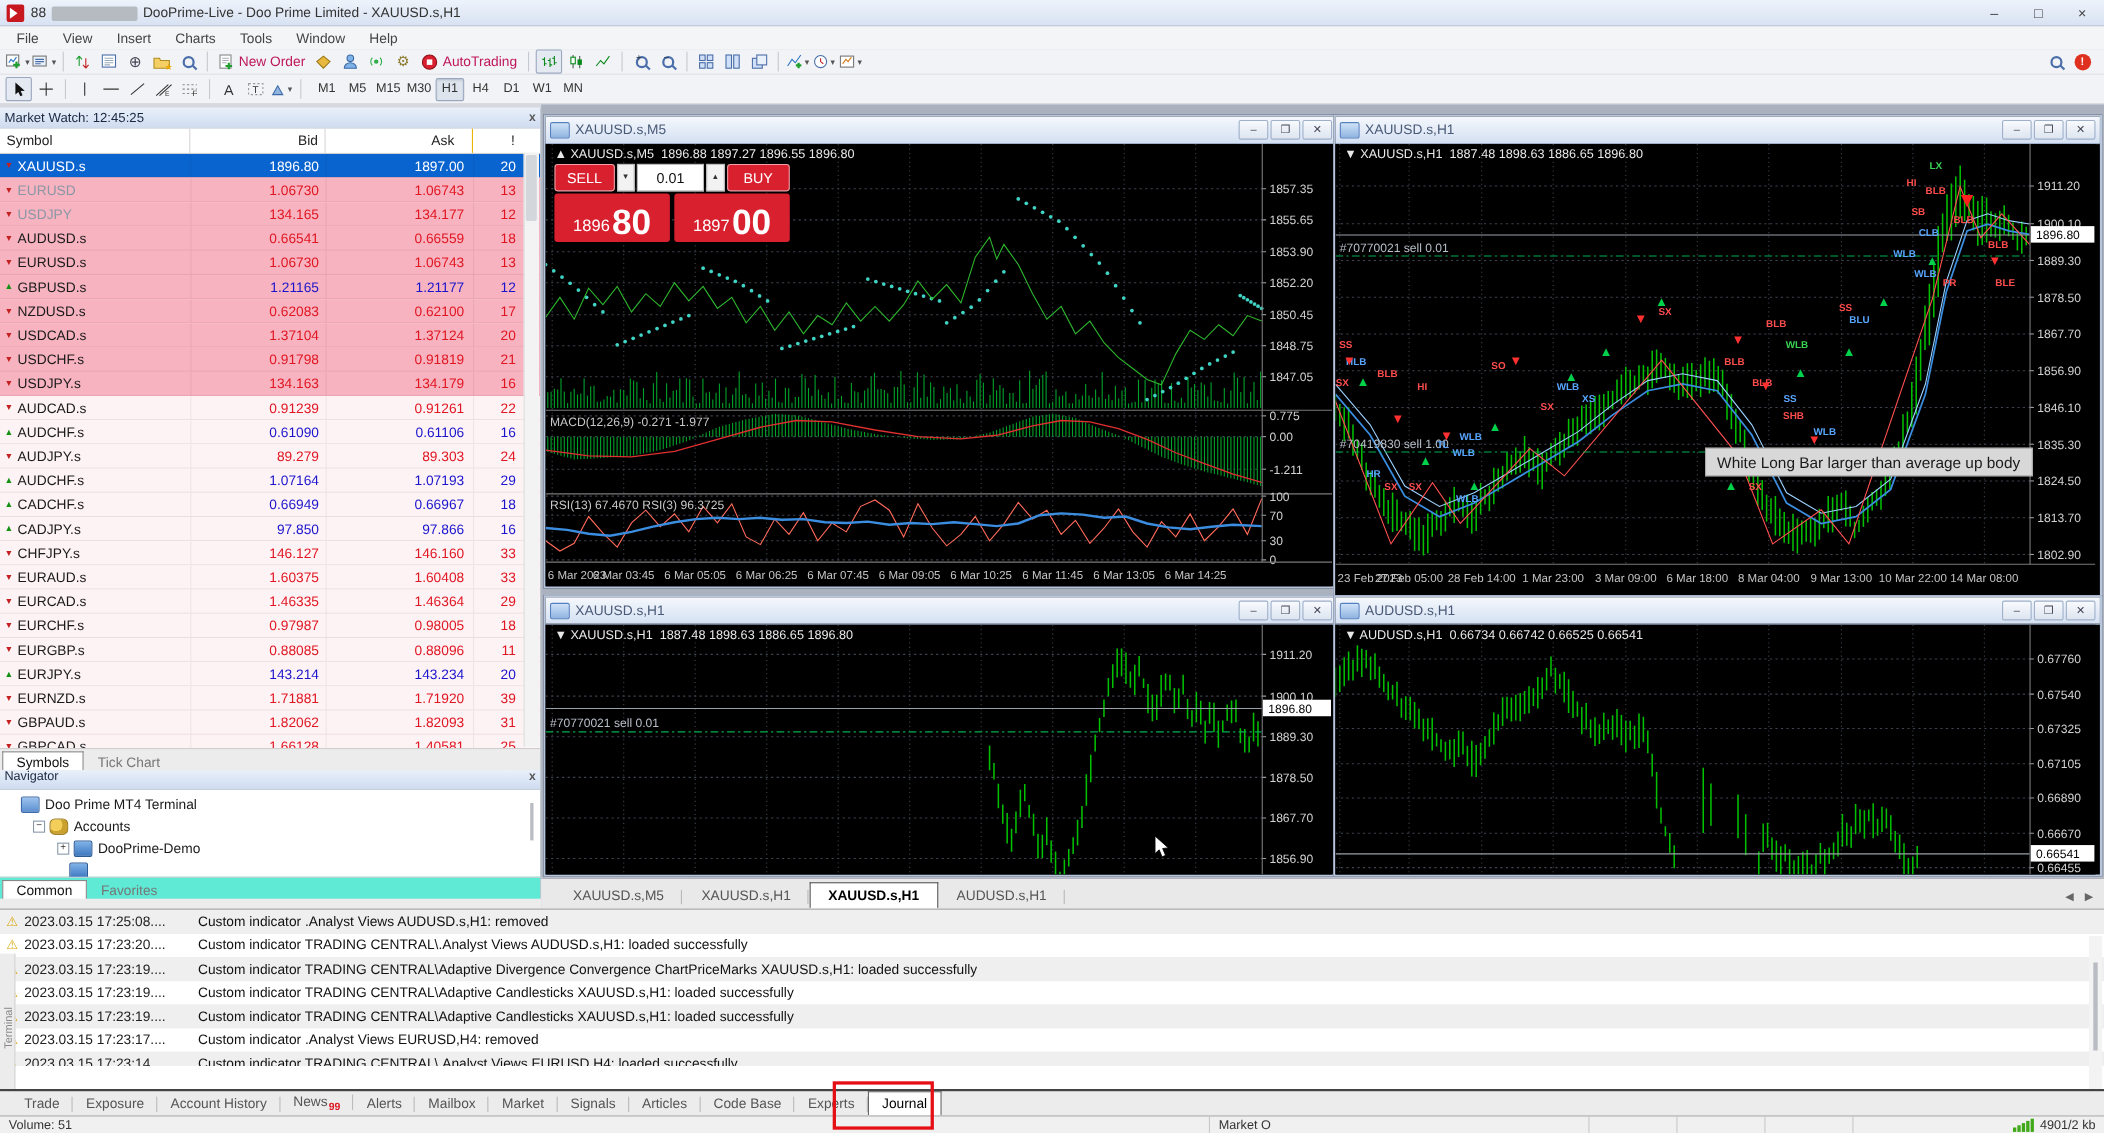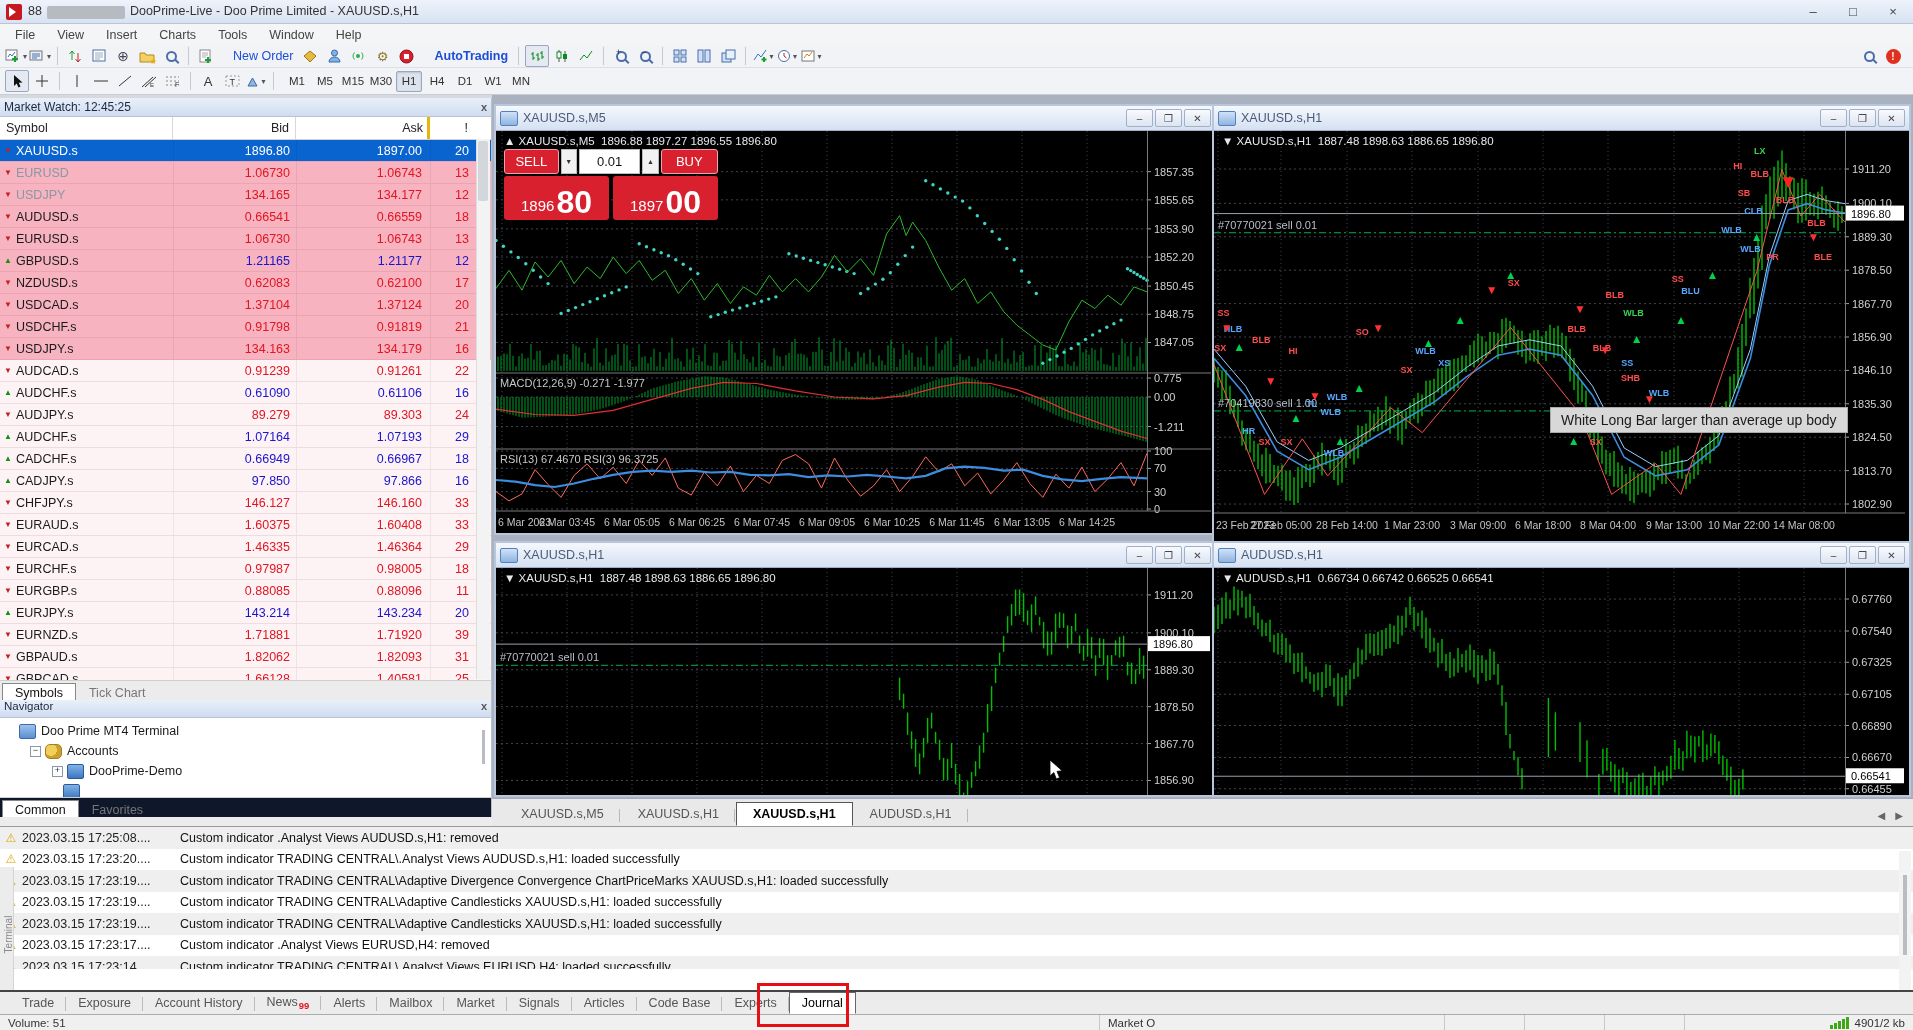--- a/index.html
+++ b/index.html
@@ -19,35 +19,35 @@
   
   #menubar{left:0;top:24px;width:1913px;height:21px;background:#f4f5f7;border-bottom:1px solid #d8dbe0;display:flex;align-items:center;padding-left:4px}
   .menuitem{padding:2px 11px;color:#444}
   
   #toolbar1{left:0;top:45px;width:1913px;height:23px;background:#f2f3f6;border-bottom:1px solid #dcdfe4;display:flex;align-items:center;padding-left:4px;box-sizing:border-box}
   #toolbar2{left:0;top:68px;width:1913px;height:27px;background:#f2f3f6;border-bottom:1px solid #c9ccd2;display:flex;align-items:center;padding-left:4px;box-sizing:border-box}
   .tbtn{min-width:22px;height:20px;display:inline-flex;align-items:center;justify-content:center;margin:0 1px;border-radius:2px;font-size:13px;position:relative}
   .tbtn svg{display:block}
   .tsep{width:1px;height:18px;background:#c6c9cf;margin:0 5px}
   .caret{font-size:8px;color:#555;margin-left:2px}
-  .tlabel{margin-left:20px;color:#1d4ed8;font-size:12.5px}
+  .tlabel{margin-left:4px;color:#be185d;font-size:12.5px}
   .tf{min-width:24px;height:19px;display:inline-flex;align-items:center;justify-content:center;margin:0 1px;font-size:11.5px;color:#333;border:1px solid transparent;border-radius:2px}
   .tf.active{background:#dde4ee;border:1px solid #9aa8bf;box-shadow:inset 0 1px 2px rgba(0,0,0,.15)}
   #tb1-right{margin-left:auto;display:flex;align-items:center;margin-right:8px}
   .alertdot{width:15px;height:15px;border-radius:50%;background:#e03020;color:#fff;font-size:10px;font-weight:bold;display:flex;align-items:center;justify-content:center}
   .mg{width:7px;height:7px;border:2px solid #4a6ea9;border-radius:50%;position:relative;display:inline-block}
   .mg::after{content:"";position:absolute;width:2px;height:5px;background:#4a6ea9;transform:rotate(-45deg);bottom:-4px;right:-3px}
   
   #mw{left:0;top:98px;width:492px;height:602px;background:#fff;border-right:1px solid #b9c0cc;box-sizing:border-box}
   #mw-header{height:18px;background:linear-gradient(#e9f0fa,#cfdcf0);border-bottom:1px solid #b9c4d6;display:flex;align-items:center;padding:0 4px;font-size:12px;color:#1a2740}
   #mw-close{margin-left:auto;color:#555;font-size:11px;font-weight:bold}
   #mw-cols{height:22px;display:flex;align-items:center;border-bottom:1px solid #cfcfcf;font-size:12.5px;color:#222;background:#fff}
   .mwc-sym{width:173px;padding-left:6px;box-sizing:border-box;border-right:1px solid #d8d8d8;height:100%;display:flex;align-items:center}
   .mwc-bid{width:123px;text-align:right;padding-right:6px;box-sizing:border-box;border-right:1px solid #d8d8d8;height:100%;display:flex;align-items:center;justify-content:flex-end}
-  .mwc-ask{width:134px;text-align:center;padding-right:4px;box-sizing:border-box;border-right:3px solid #eab308;height:100%;display:flex;align-items:center;justify-content:flex-end}
+  .mwc-ask{width:134px;text-align:center;padding-right:16px;box-sizing:border-box;border-right:1px solid #eab308;height:100%;display:flex;align-items:center;justify-content:flex-end}
   .mwc-spr{width:44px;text-align:right;padding-right:6px;box-sizing:border-box;height:100%;display:flex;align-items:center;justify-content:flex-end}
   #mwrows{height:540px;overflow:hidden}
   .mwrow{display:flex;height:21px;align-items:stretch;font-size:12.5px}
   .mwrow.pink{background:#f7b3bf;border-bottom:1px solid #eda4b2}
   .mwrow.light{background:#fdf3f5;border-bottom:1px solid #eedde0}
   .mwrow.sel{background:#0a64d0 !important}
   .mwrow.sel .v,.mwrow.sel .sym{color:#fff !important}
   .mwrow .arr{width:16px;display:flex;align-items:center;justify-content:center;font-size:8px}
   .arr.d{color:#c42020}.arr.u{color:#159015}
   .mwrow .sym{width:157px;display:flex;align-items:center;color:#1a1a1a;border-right:1px solid rgba(0,0,0,.06)}
@@ -66,21 +66,21 @@
   #nav-header{height:17px;background:linear-gradient(#e9f0fa,#cfdcf0);border-bottom:1px solid #b9c4d6;display:flex;padding:0 4px;font-size:11.5px;color:#1a2740}
   #navtree{height:76px;overflow:hidden;padding-top:3px}
   .trow{display:flex;align-items:center;height:20px;font-size:12.5px;color:#1a1a1a}
   .texp{width:9px;height:9px;border:1px solid #8899aa;background:#fff;font-size:9px;line-height:7px;text-align:center;color:#333;margin-right:4px;flex:none}
   .tico{width:15px;height:13px;margin-right:5px;flex:none;border-radius:2px}
   .tico.term{background:linear-gradient(#9ec3ee,#5b8fd0);border:1px solid #3c6aa8}
   .tico.acct{background:radial-gradient(circle at 5px 5px,#f3cf5a 45%,#caa12c 46%);border:1px solid #a07f22;border-radius:5px}
   .tico.srv{background:linear-gradient(#7fb3e8,#3d77c0);border:1px solid #2c5a96}
   #nav-scroll{position:absolute;right:2px;top:22px;width:10px;height:70px}
   #nav-scroll .thumb{position:absolute;left:3px;top:8px;width:3px;height:34px;background:#b9bcc2}
-  #nav-tabs{height:22px;background:#0f172a;border-top:1px solid #cfcfcf;display:flex;align-items:flex-end;padding-left:2px}
+  #nav-tabs{height:22px;background:#5eead4;border-top:1px solid #cfcfcf;display:flex;align-items:flex-end;padding-left:2px}
   #left-filler{left:0;top:817px;width:492px;height:9px;background:#ececec;border-right:1px solid #b9c0cc}
   
   #mdi{left:492px;top:95px;width:1421px;height:703px;background:#aab2c0}
   .chwin{position:absolute;border:2px solid #b8c6dd;background:#000;box-sizing:content-box}
   .chcap{height:24px;background:linear-gradient(#f5f8fd,#d4e0f2);border-bottom:1px solid #9fb0c8;display:flex;align-items:center;padding:0 4px;font-size:12.5px;color:#4a5b78}
   .chico{width:16px;height:13px;background:linear-gradient(#cfe2f8,#8fb4e0);border:1px solid #5580c0;border-radius:2px;margin-right:5px}
   .chbtns{margin-left:auto;display:flex}
   .chb{width:25px;height:16px;margin-left:2px;background:linear-gradient(#f8fafd,#dde5f0);border:1px solid #9fb0c8;border-radius:2px;font-size:10px;color:#445;display:flex;align-items:center;justify-content:center}
   .chcanvas{position:relative;background:#000;overflow:hidden}
   .chcanvas svg{display:block}
@@ -223,21 +223,21 @@
         <circle cx="7" cy="7" r="2" fill="#2faf4a"></circle>
         <path d="M3.5 3.5a5 5 0 000 7M10.5 3.5a5 5 0 010 7" stroke="#2faf4a" fill="none"></path>
       </svg>
     </span>
   <span class="tbtn" style="color:#8a7a2a">⚙</span>
   <span class="tbtn" style="width:auto;padding:0 4px">
     <svg width="15" height="15">
         <circle cx="7.5" cy="7.5" r="6.5" fill="#d82030" stroke="#8c1018"></circle>
         <rect x="5" y="5" width="5" height="5" fill="#fff"></rect>
       </svg>
-    <span class="tlabel" style="font-weight:bold">AutoTrading</span>
+    <span class="tlabel" style="font-weight:normal">AutoTrading</span>
   </span>
   <span class="tsep"></span>
   <span class="tbtn" style="background:#e4e9f2;border:1px solid #9aa8bf">
       <svg width="15" height="14">
         <path d="M3 11V3m-2 2h2m0 4h2M8 12V4M6 6h2m0 4h2M12 10V2m-2 2h2m0 4h2" stroke="#0a8a1a" fill="none"></path>
       </svg>
     </span>
   <span class="tbtn">
       <svg width="14" height="14">
         <path d="M4 1v12M10 2v11" stroke="#555"></path>

